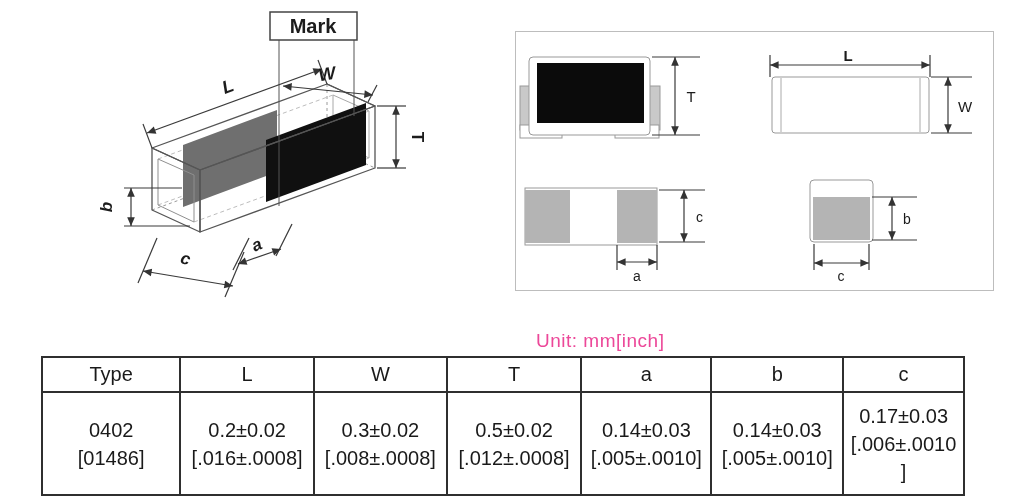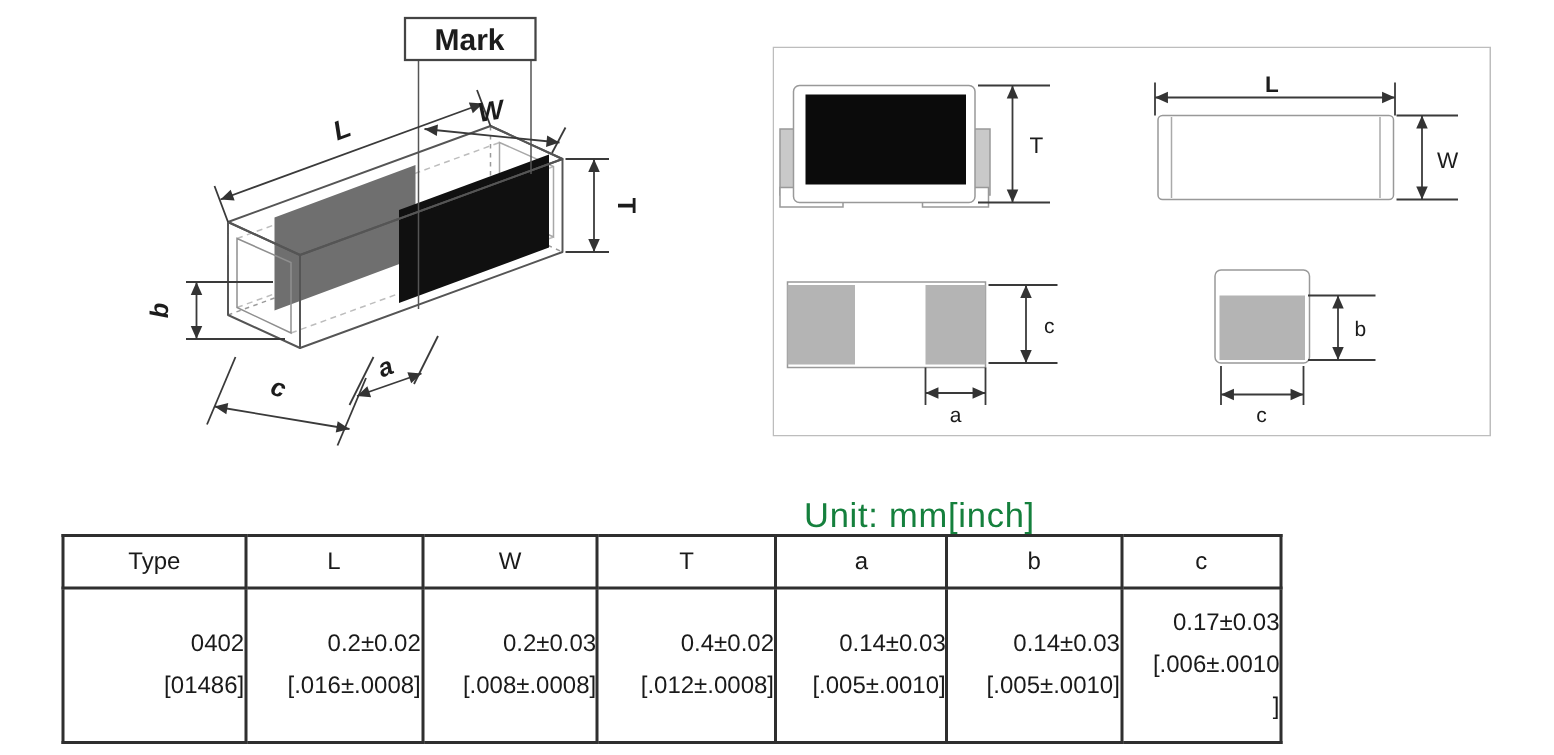--- a/index.html
+++ b/index.html
@@ -1,27 +1,27 @@
 <!DOCTYPE html>
 <html><head>
 <meta charset="utf-8">
 <style>
   html,body{margin:0;padding:0;background:#ffffff;}
   .stage{position:relative;width:1036px;height:503px;background:#ffffff;overflow:hidden;
          font-family:"Liberation Sans", sans-serif;margin-left:32px;}
   svg text{font-family:"Liberation Sans", sans-serif;fill:#1c1c1c;}
   .iso-svg{position:absolute;left:0;top:0;}
   .panel-svg{position:absolute;left:483px;top:31px;}
-  .unit-note{position:absolute;left:504px;top:330px;font-size:23px;color:#15803d;
+  .unit-note{position:absolute;left:504px;top:330px;font-size:19px;color:#ec4899;
              letter-spacing:0.5px;}
-  .dim-table{position:absolute;left:9px;top:356px;width:814px;border-collapse:collapse;
-             table-layout:fixed;text-align:center;color:#1a1a1a;font-size:16px;}
+  .dim-table{position:absolute;left:9px;top:356px;width:924px;border-collapse:collapse;
+             table-layout:fixed;text-align:center;color:#1a1a1a;font-size:20px;}
   .dim-table th,.dim-table td{border:2px solid #2f2f2f;font-weight:400;padding:0;}
   .dim-table thead tr{height:35px;}
-  .dim-table tbody tr{height:103px;text-align:right;}
+  .dim-table tbody tr{height:103px;}
   .dim-table td div{line-height:28px;}
 </style>
 </head>
 <body>
 
 <div class="stage">
 
   <svg class="iso-svg" width="483" height="325" viewBox="0 0 483 325">
     <defs>
       <marker id="ah1" viewBox="0 0 10 10" refX="9.5" refY="5" markerWidth="8" markerHeight="8" orient="auto-start-reverse">
@@ -204,25 +204,25 @@
       <tr>
         <td>
           <div>0402</div>
           <div>[01486]</div>
         </td>
         <td>
           <div>0.2±0.02</div>
           <div>[.016±.0008]</div>
         </td>
         <td>
-          <div>0.2±0.03</div>
+          <div>0.3±0.02</div>
           <div>[.008±.0008]</div>
         </td>
         <td>
-          <div>0.4±0.02</div>
+          <div>0.5±0.02</div>
           <div>[.012±.0008]</div>
         </td>
         <td>
           <div>0.14±0.03</div>
           <div>[.005±.0010]</div>
         </td>
         <td>
           <div>0.14±0.03</div>
           <div>[.005±.0010]</div>
         </td>

